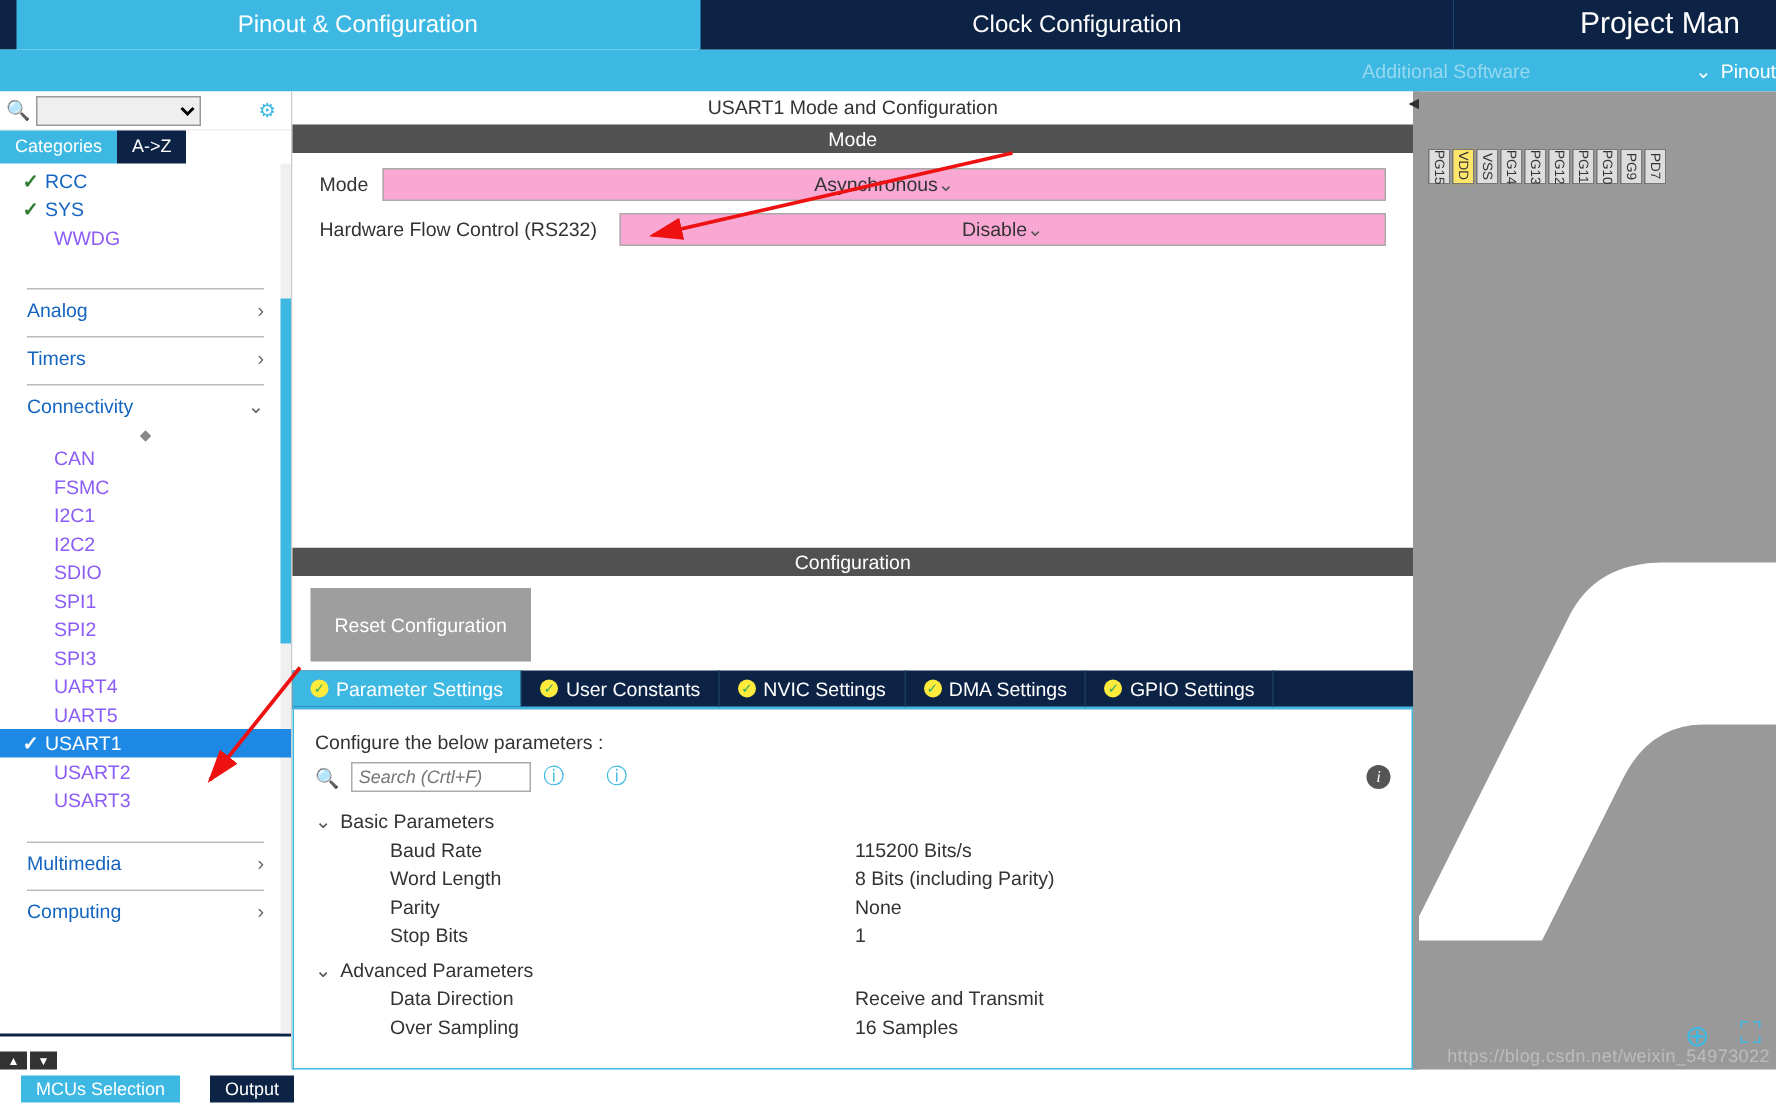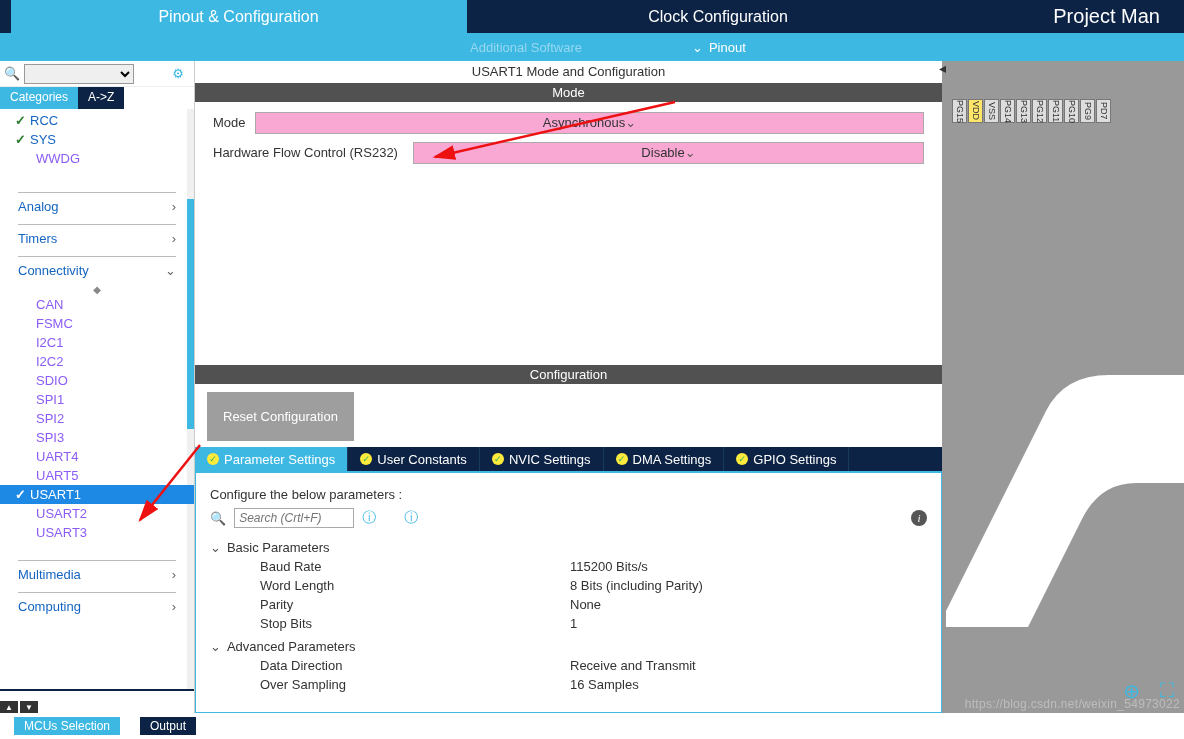--- a/index.html
+++ b/index.html
@@ -3,21 +3,21 @@
 <meta charset="utf-8">
 <style>
 * { margin: 0; padding: 0; box-sizing: border-box; font-family: Arial, sans-serif; }
 body { width: 1184px; height: 739px; overflow: hidden; background: #fff; font-size: 13px; color: #333; }
 
 .topbar-cyan { height: 33px; background: #3cb8e3; display: flex; border-left: 11px solid #0c2345; }
 .tab-main { flex: 0 0 455px; color: #fff; font-size: 16px; display: flex; align-items: center; justify-content: center; cursor: pointer; }
 .tab-dark { flex: 0 0 503px; background: #0c2345; color: #fff; font-size: 16px; display: flex; align-items: center; justify-content: center; cursor: pointer; border-left: 1px solid #3cb8e3; }
 .tab-dark2 { flex: 1; background: #0c2345; color: #fff; font-size: 20px; display: flex; align-items: center; justify-content: flex-end; padding-right: 24px; }
 
-.subbar { height: 28px; background: #3cb8e3; display: flex; align-items: center; padding-left: 470px; color: #95d8ef; }
+.subbar { height: 28px; background: #3cb8e3; display: flex; align-items: center; padding-left: 470px; color: #95d8ef; justify-content: flex-end; }
 .subbar .subitem { margin-right: 40px; cursor: pointer; }
 .subbar .pinout { margin-left: 70px; color: #fff; display: flex; align-items: center; gap: 6px; }
 
 .main-area { display: flex; height: 652px; }
 
 .left-panel { width: 195px; border-right: 1px solid #ccc; display: flex; flex-direction: column; background: #fff; }
 .search-row { height: 26px; display: flex; align-items: center; padding: 2px 4px; gap: 4px; border-bottom: 1px solid #eee; }
 .search-row .mag { color: #3cb8e3; }
 .search-row select { flex: 0 0 110px; height: 20px; border: 1px solid #999; font-size: 12px; }
 .search-row .gear { color: #3cb8e3; margin-left: auto; margin-right: 6px; cursor: pointer; }

